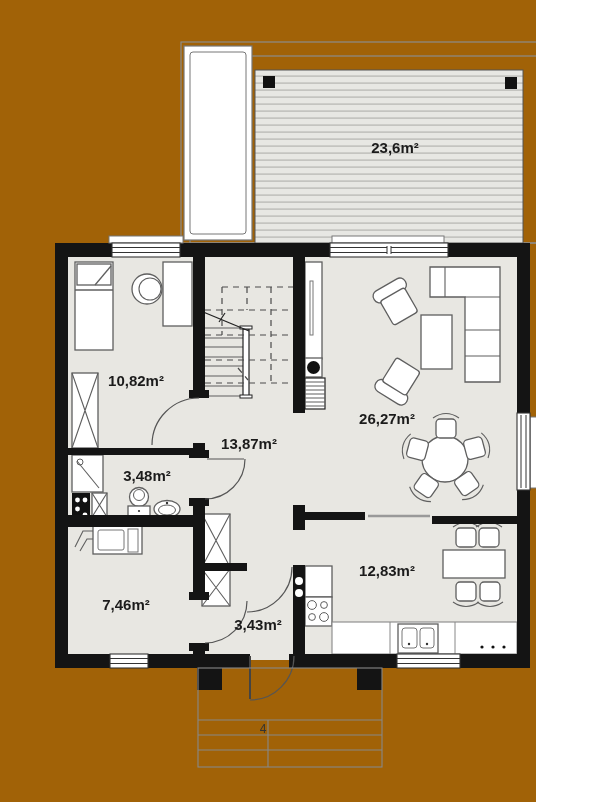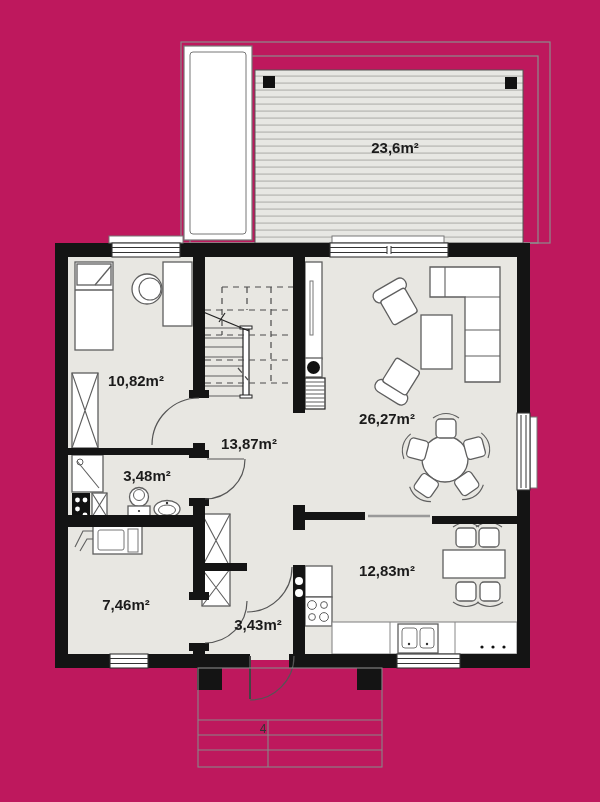--- a/index.html
+++ b/index.html
@@ -1,16 +1,16 @@
 <!DOCTYPE html>
 <html><head>
 <meta charset="utf-8">
 <style>
   html,body{margin:0;padding:0;background:#fff;}
-  .plan-wrap{position:relative;width:600px;height:802px;background:#be185d;overflow:hidden;}
+  .plan-wrap{position:relative;width:536px;height:802px;background:#a16207;overflow:hidden;}
   svg{display:block;}
   .area-label{font-family:"Liberation Sans",sans-serif;font-weight:bold;font-size:15px;fill:#1b1b1b;text-anchor:middle;}
   .steps-label{font-family:"Liberation Sans",sans-serif;font-size:12px;fill:#333;text-anchor:middle;}
   .wall{fill:#141414;}
   .furn{fill:#ffffff;stroke:#5f5f5f;stroke-width:1.3;}
   .furn-thin{fill:#ffffff;stroke:#777;stroke-width:1;}
   .line{stroke:#5f5f5f;stroke-width:1.1;fill:none;}
   .outline{fill:none;stroke:#8c8c8c;stroke-width:1.2;}
   .win{fill:#ffffff;stroke:#333;stroke-width:1.1;}
   .winline{stroke:#333;stroke-width:1;fill:none;}

